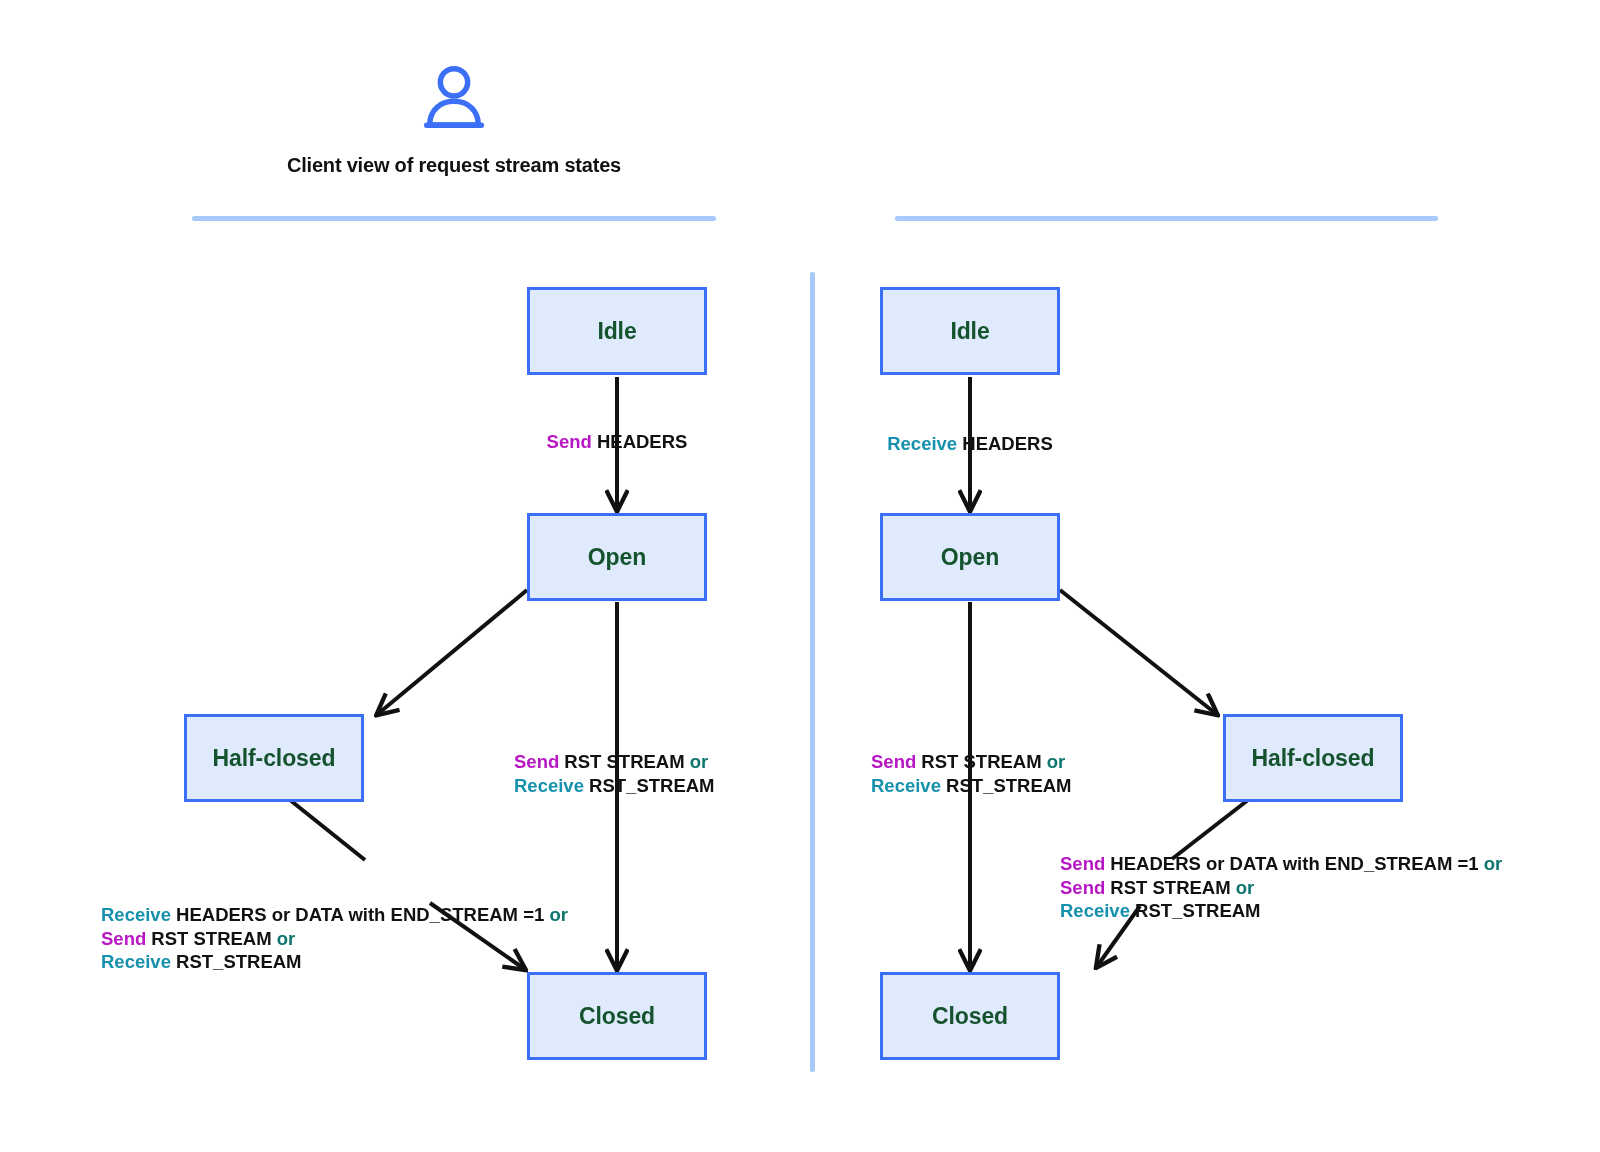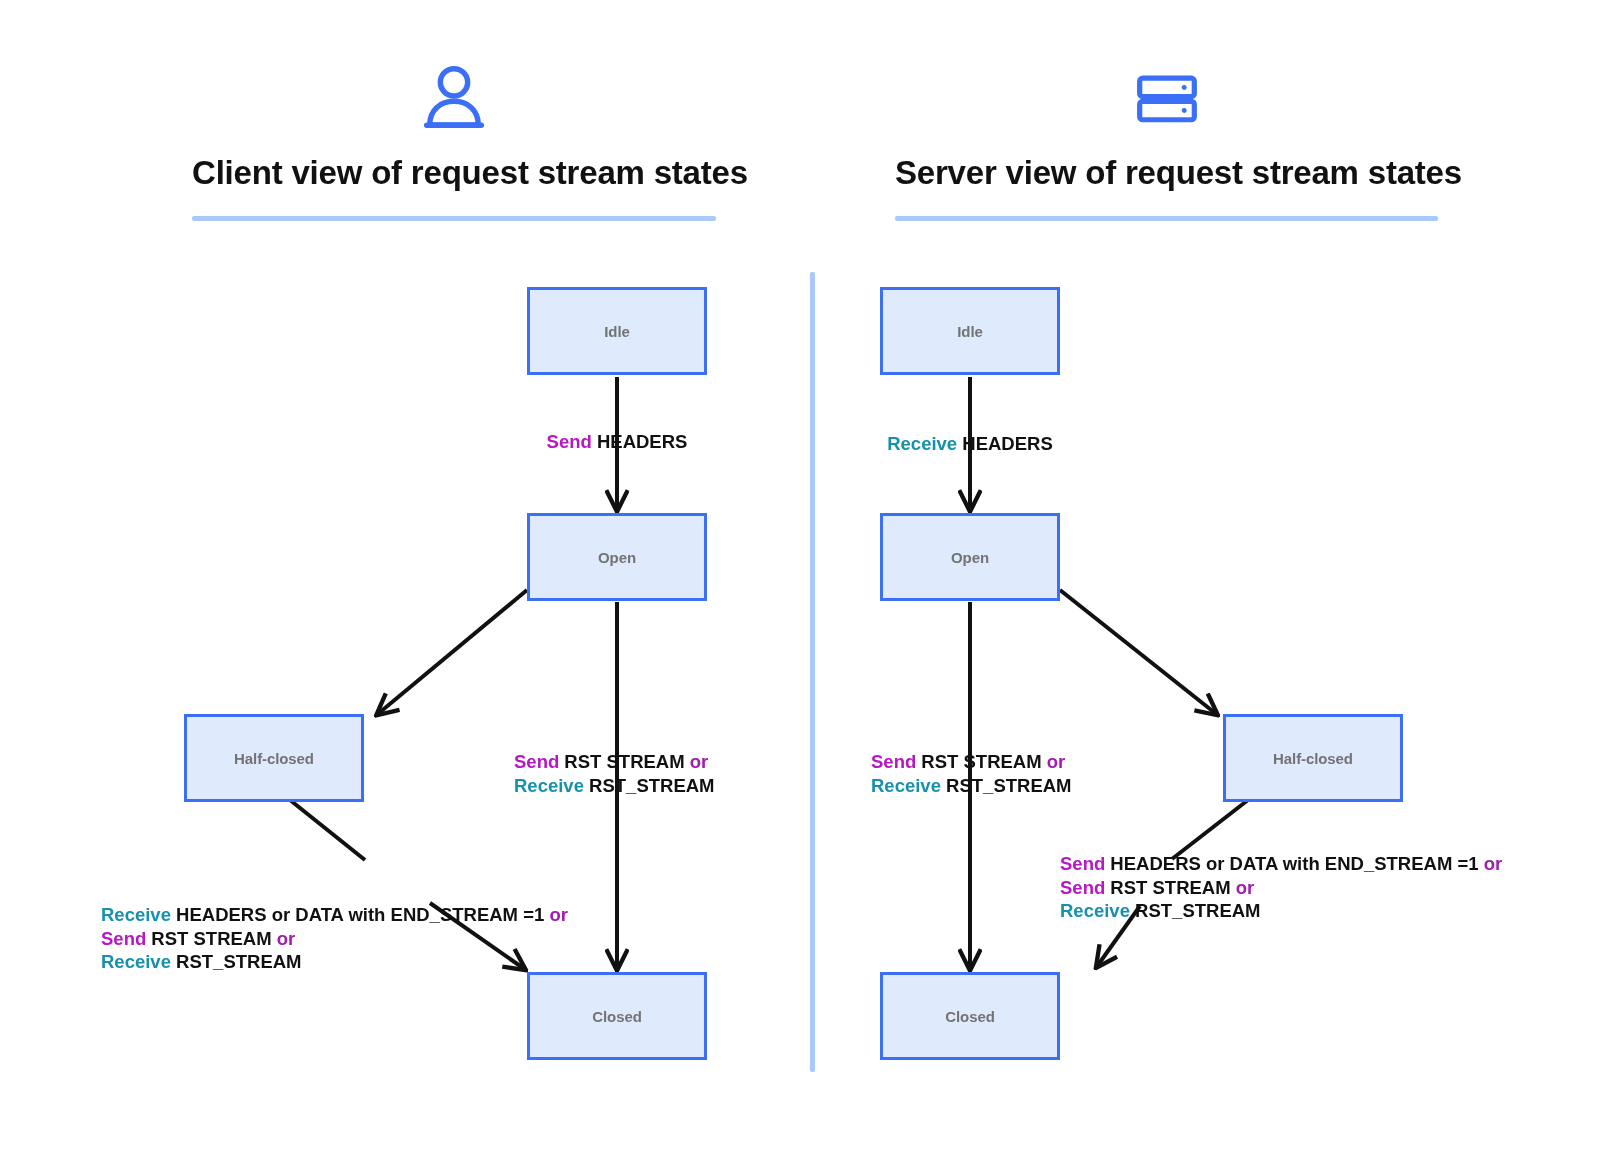--- a/index.html
+++ b/index.html
@@ -24,21 +24,21 @@
   .panel-header {
     position: absolute;
     text-align: center;
   }
   .panel-icon {
     display: block;
     margin: 0 auto;
     height: 76px;
   }
   .panel-title {
-    font-size: 33px;
+    font-size: 20px;
     font-weight: 700;
     color: #111111;
     letter-spacing: -0.2px;
     margin-top: 20px;
     white-space: nowrap;
   }
   .panel-rule {
     position: absolute;
     height: 5px;
     border-radius: 2px;
@@ -56,39 +56,39 @@
   .state-box {
     position: absolute;
     box-sizing: border-box;
     background: #DFEAFD;
     border: 3px solid #3B6FF5;
     display: flex;
     align-items: center;
     justify-content: center;
   }
   .state-label {
-    font-size: 15px;
+    font-size: 23px;
     font-weight: 700;
-    color: #737373;
+    color: #14532d;
     letter-spacing: -0.1px;
   }
 
   
   .edge-label {
     position: absolute;
     font-size: 18.5px;
     font-weight: 700;
     color: #111111;
     line-height: 1.28;
     white-space: nowrap;
   }
   .edge-label.center { text-align: center; }
   .t-send    { color: #B817C4; margin-top: 32px; }
   .t-receive { color: #1691AD; }
-  .t-or      { color: #a21caf; }
+  .t-or      { color: #0f766e; }
 
   
   #arrows {
     position: absolute;
     left: 0;
     top: 0;
     width: 1600px;
     height: 1152px;
     pointer-events: none;
   }
@@ -135,31 +135,20 @@
       <svg width="76" height="76" viewBox="0 0 64 64" xmlns="http://www.w3.org/2000/svg">
         <circle cx="32" cy="20.5" r="11.5" fill="none" stroke="#3B6FF5" stroke-width="4.6"></circle>
         <path d="M 11.5 56.5 C 11.5 43.5 20.8 36.5 32 36.5 C 43.2 36.5 52.5 43.5 52.5 56.5 Z" fill="none" stroke="#3B6FF5" stroke-width="4.6" stroke-linejoin="round"></path>
         <line x1="9" y1="56.6" x2="55" y2="56.6" stroke="#3B6FF5" stroke-width="4.6" stroke-linecap="round"></line>
       </svg>
     </span>
     <div class="panel-title">Client view of request stream states</div>
   </div>
   <div class="panel-rule" style="left:192px; top:216px; width:524px;"></div>
 
-  <div class="panel-header" style="left:895px; top:58px; width:543px;">
-    <span class="panel-icon">
-      <svg width="76" height="76" viewBox="0 0 64 64" xmlns="http://www.w3.org/2000/svg">
-        <rect x="9" y="17" width="46" height="15.5" rx="2.5" fill="none" stroke="#3B6FF5" stroke-width="4.4"></rect>
-        <rect x="9" y="36.5" width="46" height="15.5" rx="2.5" fill="none" stroke="#3B6FF5" stroke-width="4.4"></rect>
-        <circle cx="46.5" cy="24.8" r="2.1" fill="#3B6FF5"></circle>
-        <circle cx="46.5" cy="44.3" r="2.1" fill="#3B6FF5"></circle>
-      </svg>
-    </span>
-    <div class="panel-title">Server view of request stream states</div>
-  </div>
   <div class="panel-rule" style="left:895px; top:216px; width:543px;"></div>
 
   <div id="divider" style="left:810px; top:272px; width:5px; height:800px;"></div>
 
   <div class="state-box" style="left:527px; top:287px; width:180px; height:88px;">
     <span class="state-label">Idle</span>
   </div>
   <div class="state-box" style="left:527px; top:513px; width:180px; height:88px;">
     <span class="state-label">Open</span>
   </div>

